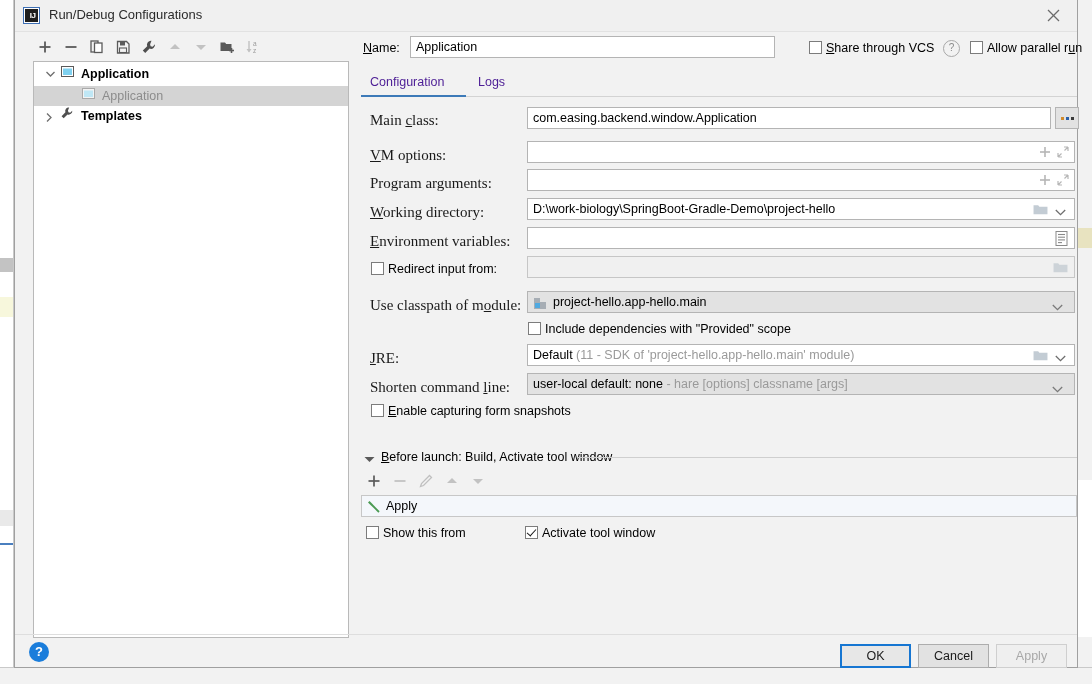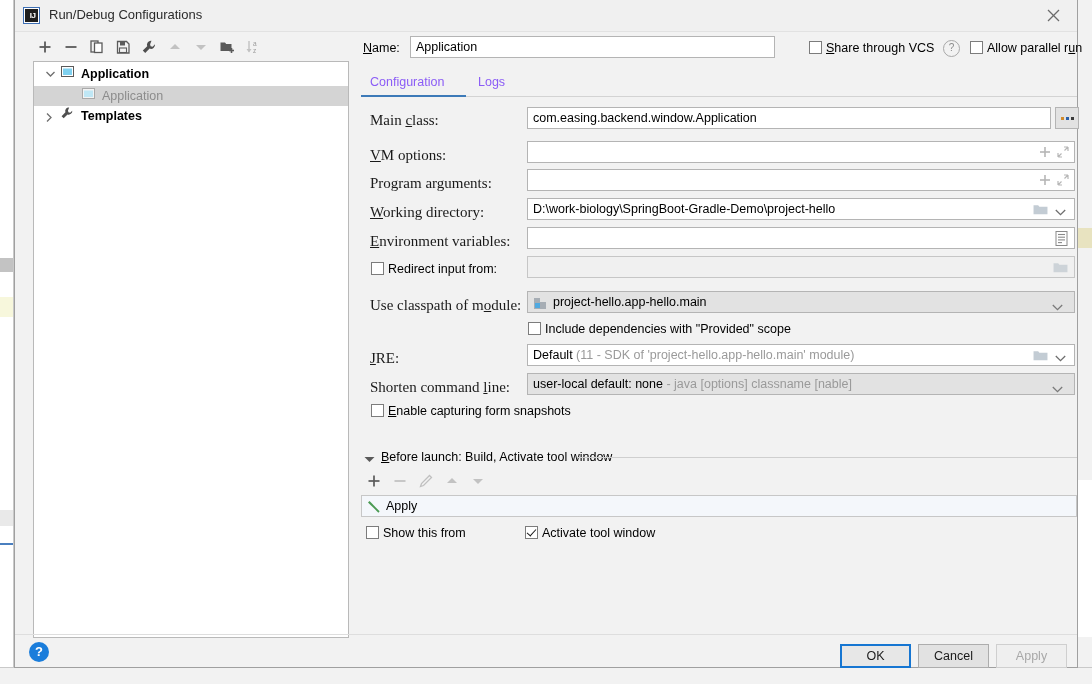--- a/index.html
+++ b/index.html
@@ -195,21 +195,21 @@
     font-size: 10px; line-height: 14px; text-align: center;
     cursor: default;
   }
 
   
   #tabs {
     position: absolute; left: 346px; top: 70px; width: 716px; height: 27px;
   }
   .tab {
     position: absolute; top: 0; height: 26px; line-height: 24px;
-    font-size: 12.5px; color: #8b5cf6; cursor: default;
+    font-size: 12.5px; color: #4c1d95; cursor: default;
   }
   #tab-configuration { left: 9px; }
   #tab-logs { left: 117px; text-align: right; }
   #tab-underline {
     position: absolute; left: 346px; top: 95px; width: 105px; height: 2px;
     background: #3d7ab8;
   }
   #tab-baseline {
     position: absolute; left: 346px; top: 96px; width: 716px; height: 1px;
     background: #d3d3d3;
@@ -592,21 +592,21 @@
     </svg>
   </span>
   <span class="inline-ico" style="left:1040px;top:351px">
     <svg width="11" height="7" viewBox="0 0 11 7">
         <path d="M0.8 1 L5.5 5.6 L10.2 1" fill="none" stroke="#6e6e6e" stroke-width="1.3"></path>
       </svg>
   </span>
 
   <div class="f-label" style="left:355px;top:379px">Shorten command <u>l</u>ine:</div>
   <div class="f-field combo" style="left:512px;top:373px;width:548px">
-    <span class="f-text"><span>user-local default: none</span> <span class="dim">- java [options] classname [nable]</span></span>
+    <span class="f-text"><span>user-local default: none</span> <span class="dim">- hare [options] classname [args]</span></span>
     <span class="inline-ico" style="left:524px;top:8px">
       <svg width="11" height="7" viewBox="0 0 11 7">
           <path d="M0.8 1 L5.5 5.6 L10.2 1" fill="none" stroke="#7a7a7a" stroke-width="1.3"></path>
         </svg>
     </span>
   </div>
 
   <div class="top-check" style="left:356px;top:404px">
     <span class="cb"></span><span><u>E</u>nable capturing form snapshots</span>
   </div>

